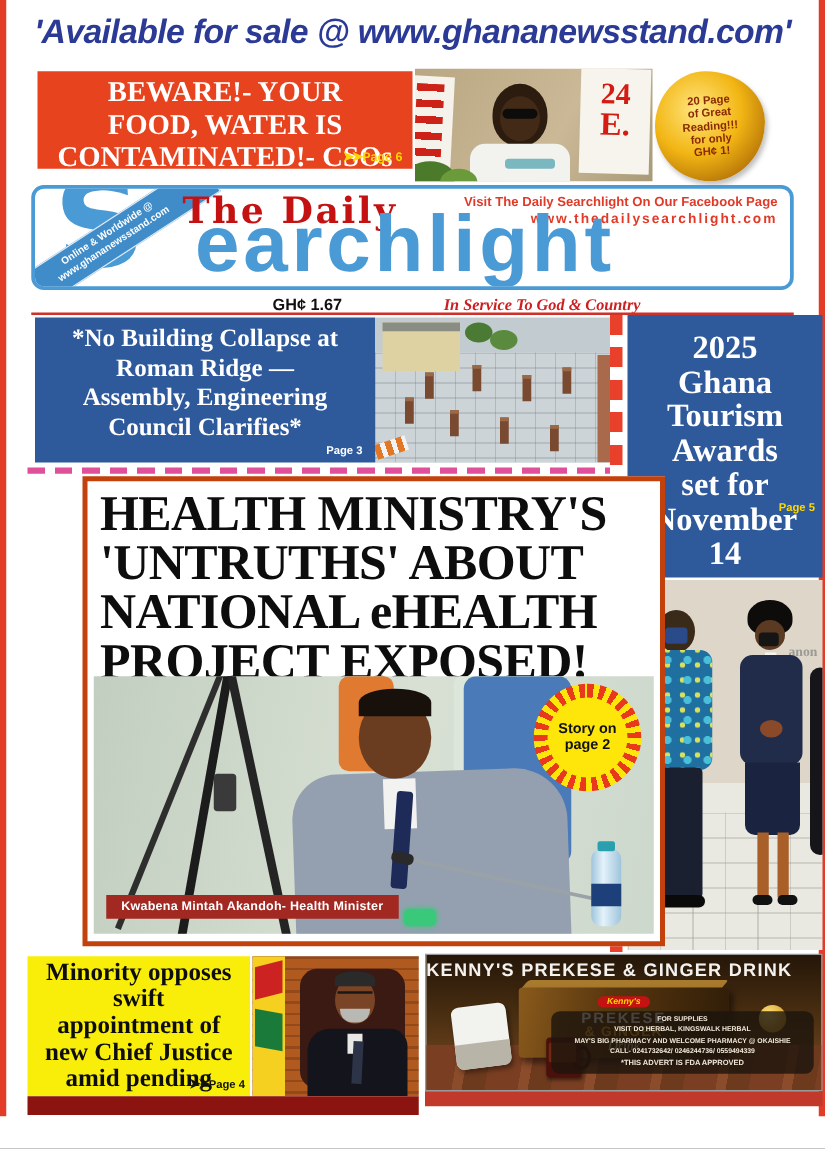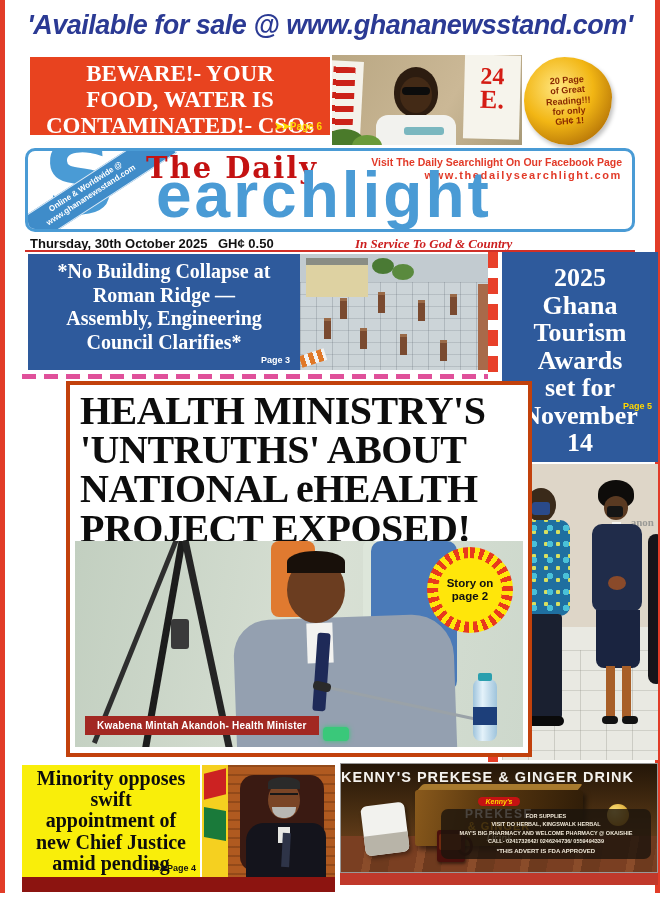--- a/index.html
+++ b/index.html
@@ -245,22 +245,21 @@
 www.ghananewsstand.com</div>
     <div id="mh-daily">The Daily</div>
     <div id="mh-fb">
       <div>Visit The Daily Searchlight On Our Facebook Page</div>
       <div class="l2">www.thedailysearchlight.com</div>
     </div>
     <div id="mh-word">earchlight</div>
   </div>
 
   <div id="date-row" class="abs">
-    <span id="drow-date">Thursday, 30th October 2025</span>
-    <span id="drow-price">GH¢ 0.50</span>
+    <span id="drow-price">GH¢ 1.67</span>
     <span id="drow-motto">In Service To God &amp; Country</span>
   </div>
   <div id="red-rule" class="abs"></div>
 
   <div id="building-box" class="abs">
     <div class="serif preline">*No Building Collapse at
 Roman Ridge —
 Assembly, Engineering
 Council Clarifies*</div>
     <div class="ptag">Page 3</div>

